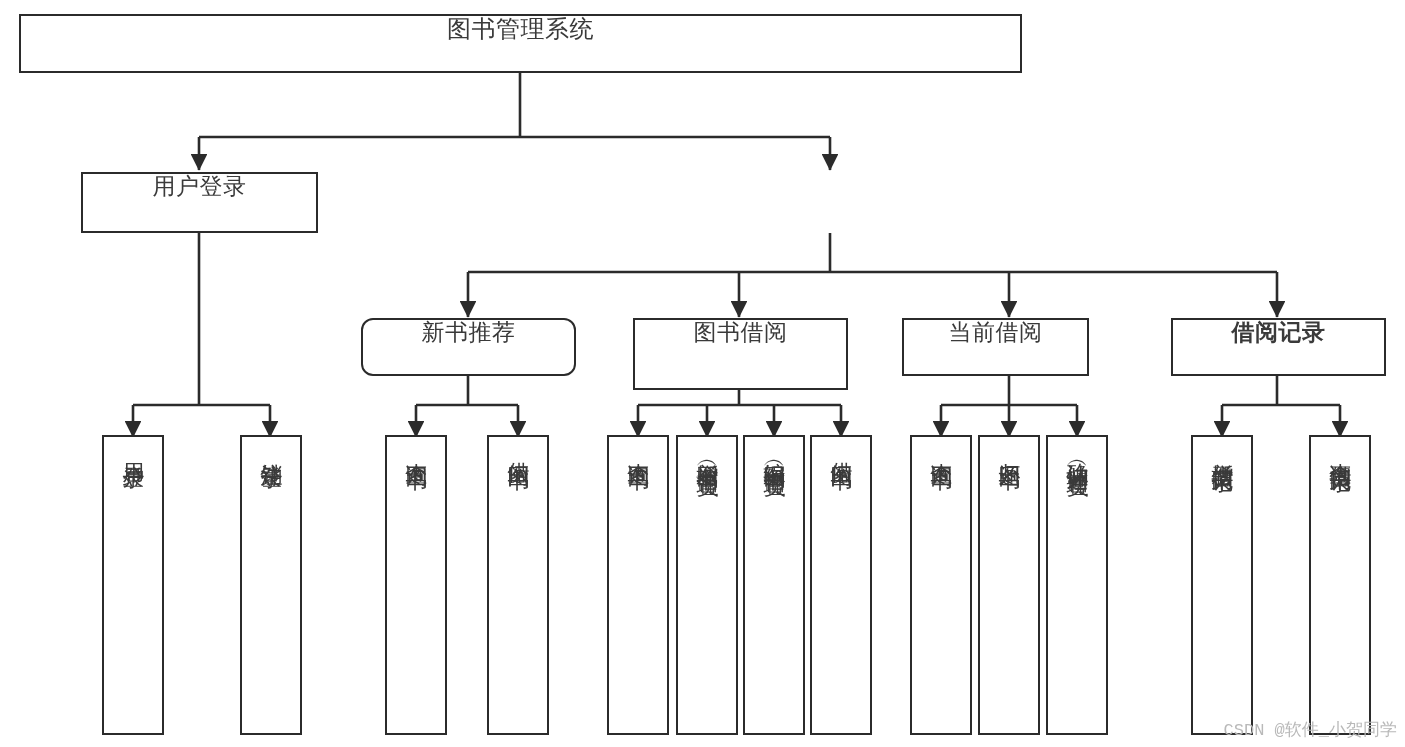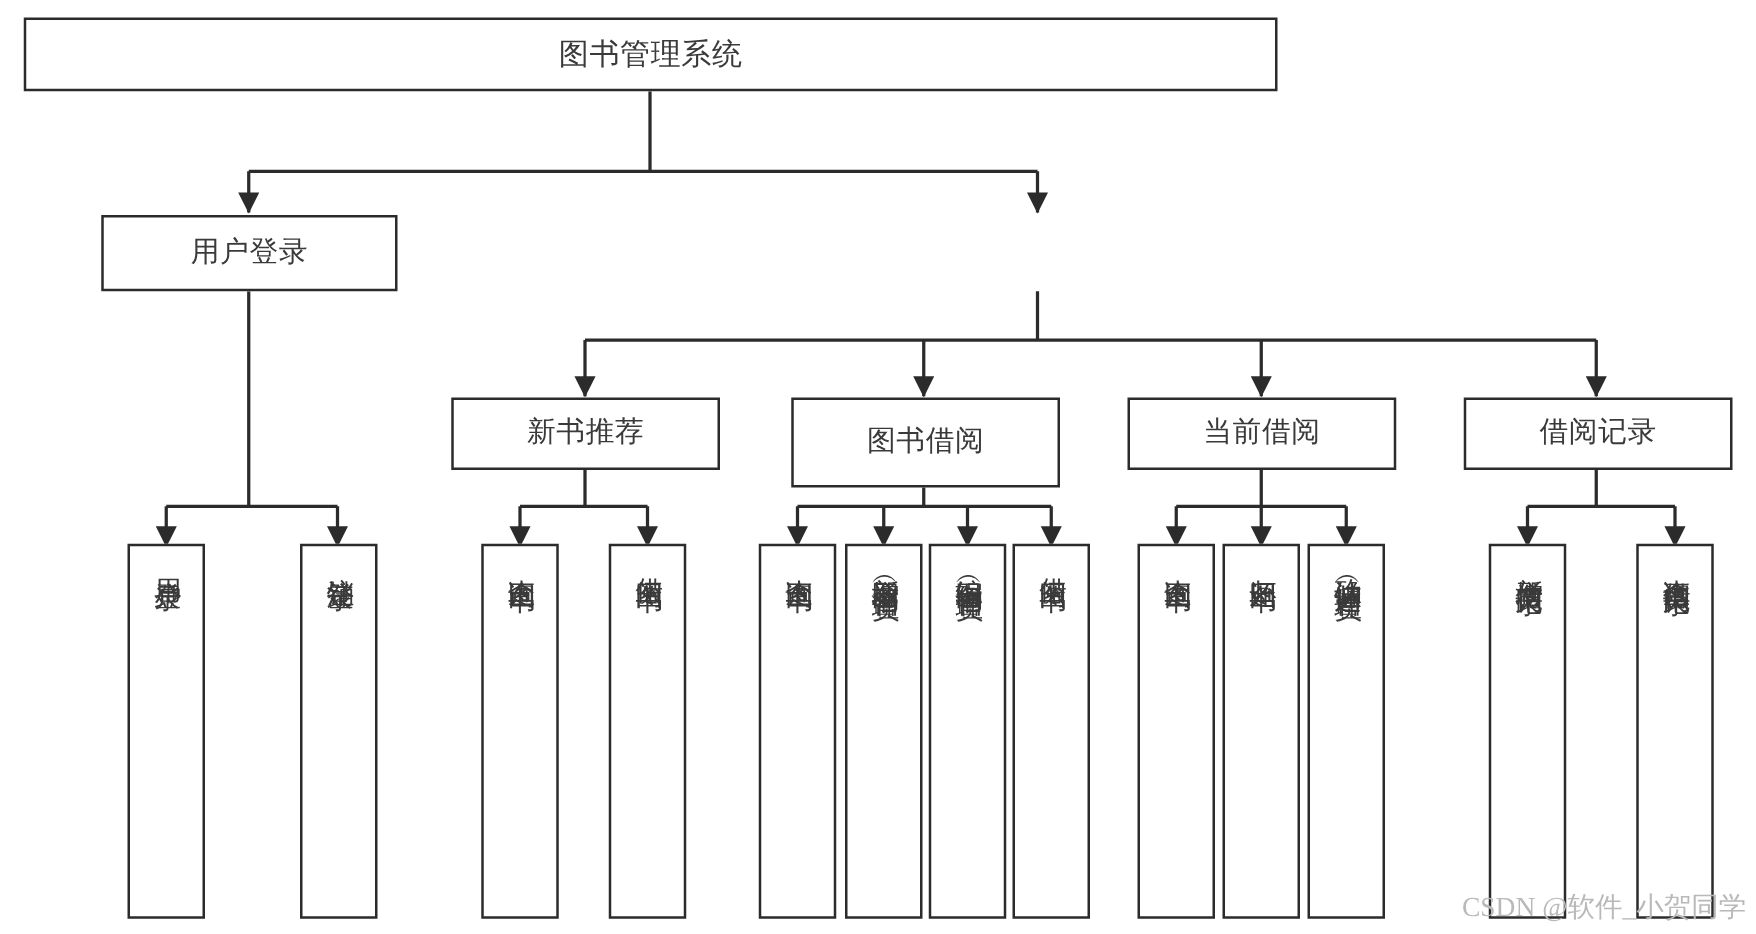--- a/index.html
+++ b/index.html
@@ -25,21 +25,20 @@
     width: 1405px;
     height: 747px;
     pointer-events: none;
   }
   .node {
     position: absolute;
     box-sizing: border-box;
     background: #ffffff;
     border: 2px solid #2b2b2b;
     display: flex;
-    align-items: center;
     justify-content: center;
     color: #3a3a3a;
     z-index: 2;
   }
   .node .label {
     display: block;
     text-align: center;
     white-space: nowrap;
   }
   
@@ -61,25 +60,25 @@
     text-orientation: upright;
     font-size: 22px;
     line-height: 1.22;
     letter-spacing: 2px;
     white-space: nowrap;
   }
   .watermark {
     position: absolute;
     right: 8px;
     bottom: 6px;
-    font-size: 22px;
+    font-size: 17px;
     color: #b9b9b9;
     white-space: nowrap;
     z-index: 5;
-    font-family: Liberation Serif, serif;
+    font-family: Liberation Mono, monospace;
     margin-top: 12px;
   }
 </style>
 </head>
 <body>
 
 <div id="canvas">
 
   <svg id="wires" viewBox="0 0 1405 747" width="1405" height="747" xmlns="http://www.w3.org/2000/svg">
     <defs>
@@ -132,30 +131,30 @@
   </svg>
 
   <div class="node horiz root" style="left:19px; top:14px; width:1003px; height:59px;">
     <span class="label">图书管理系统</span>
   </div>
 
   <div class="node horiz" style="left:81px; top:172px; width:237px; height:61px;">
     <span class="label">用户登录</span>
   </div>
 
-  <div class="node horiz" style="left:361px; top:318px; width:215px; height:58px;">
+  <div class="node horiz" style="left:361px; top:318px; width:215px; height:58px;border-radius:12px;">
     <span class="label">新书推荐</span>
   </div>
   <div class="node horiz" style="left:633px; top:318px; width:215px; height:72px;">
     <span class="label">图书借阅</span>
   </div>
-  <div class="node horiz" style="left:902px; top:318px; width:215px; height:58px;">
+  <div class="node horiz" style="left:902px; top:318px; width:187px; height:58px;">
     <span class="label">当前借阅</span>
   </div>
-  <div class="node horiz" style="left:1171px; top:318px; width:215px; height:58px;">
+  <div class="node horiz" style="left:1171px; top:318px; width:215px; height:58px;font-weight:bold;">
     <span class="label">借阅记录</span>
   </div>
 
   <div class="node vert" style="left:102px; top:435px; width:62px; height:300px;">
     <span class="label">用户登录</span>
   </div>
   <div class="node vert" style="left:240px; top:435px; width:62px; height:300px;">
     <span class="label">注销登录</span>
   </div>
 

